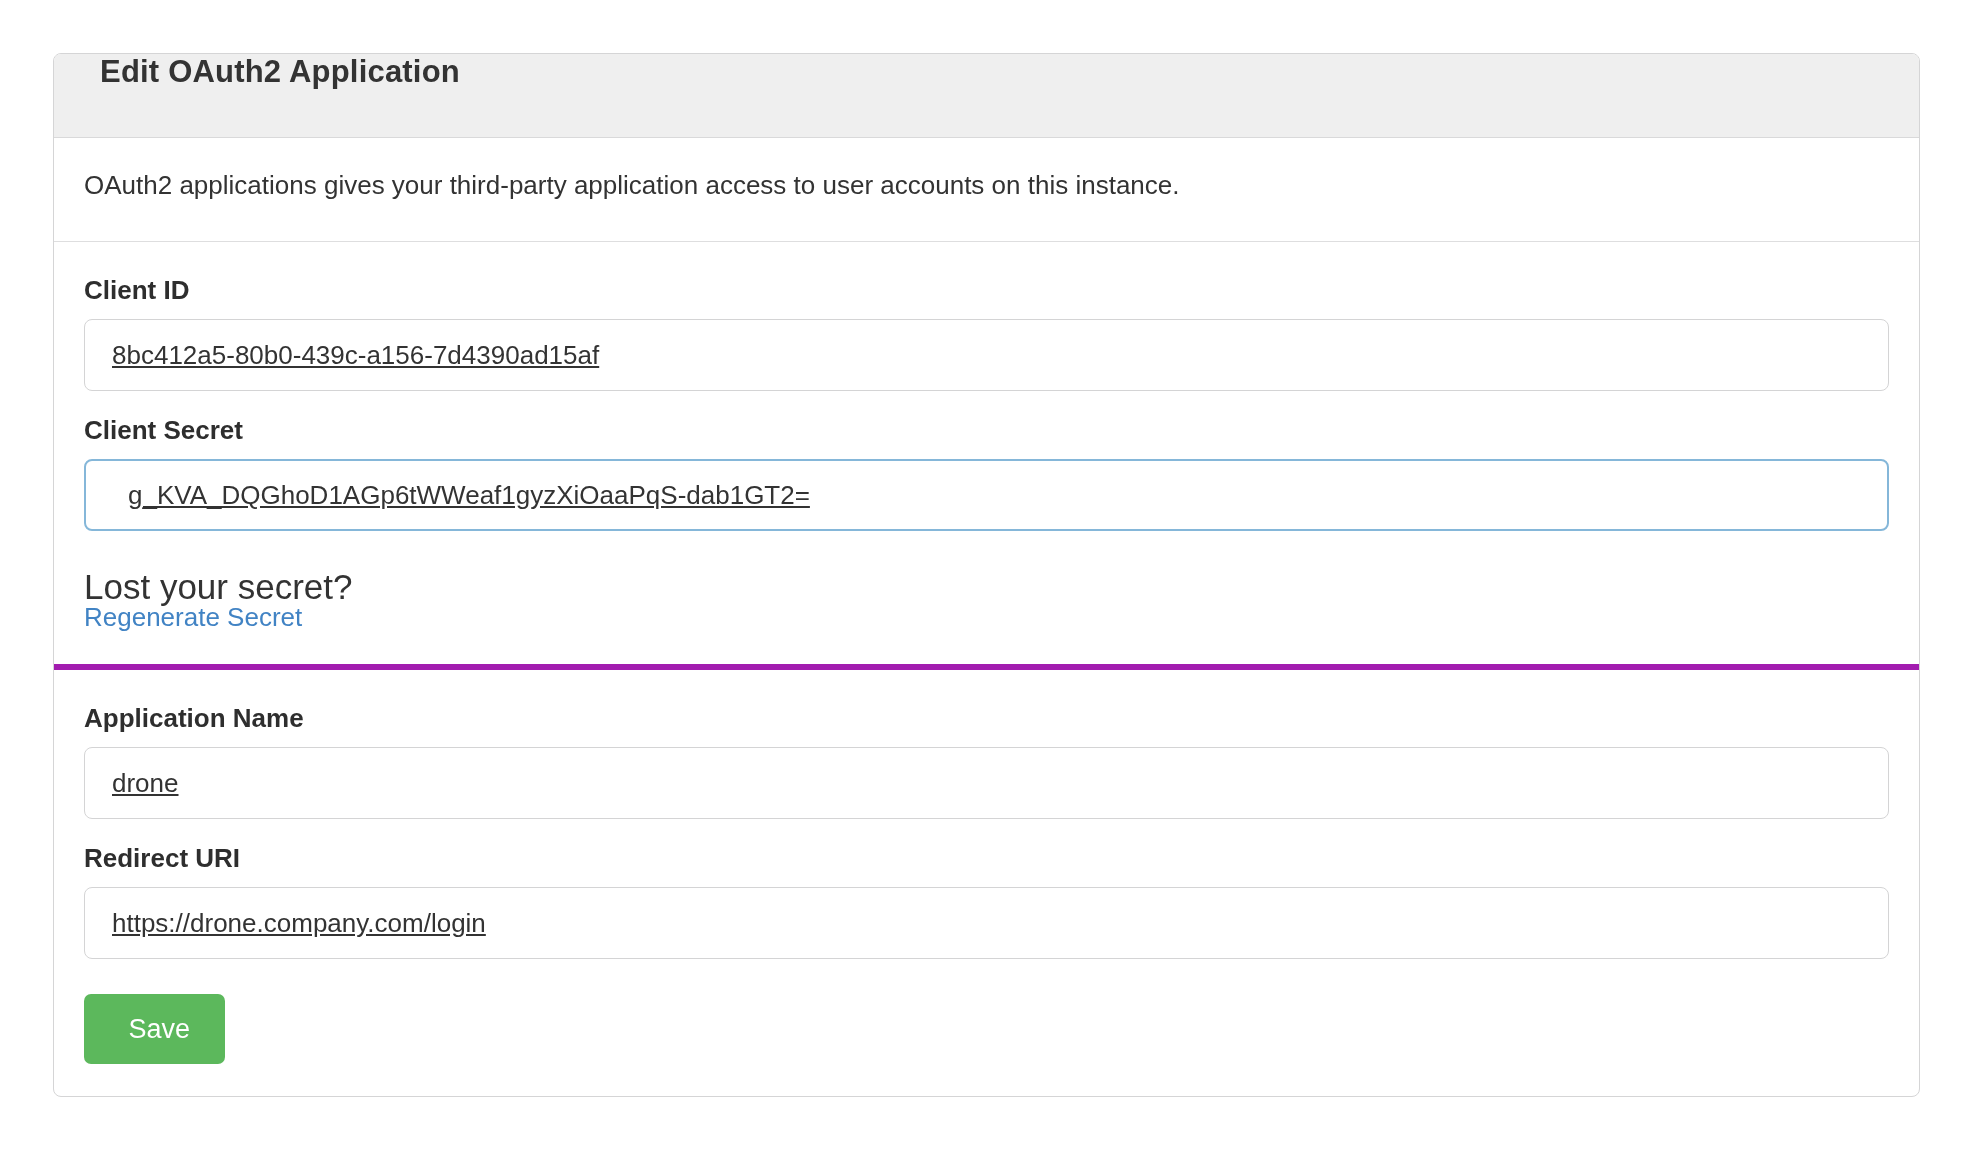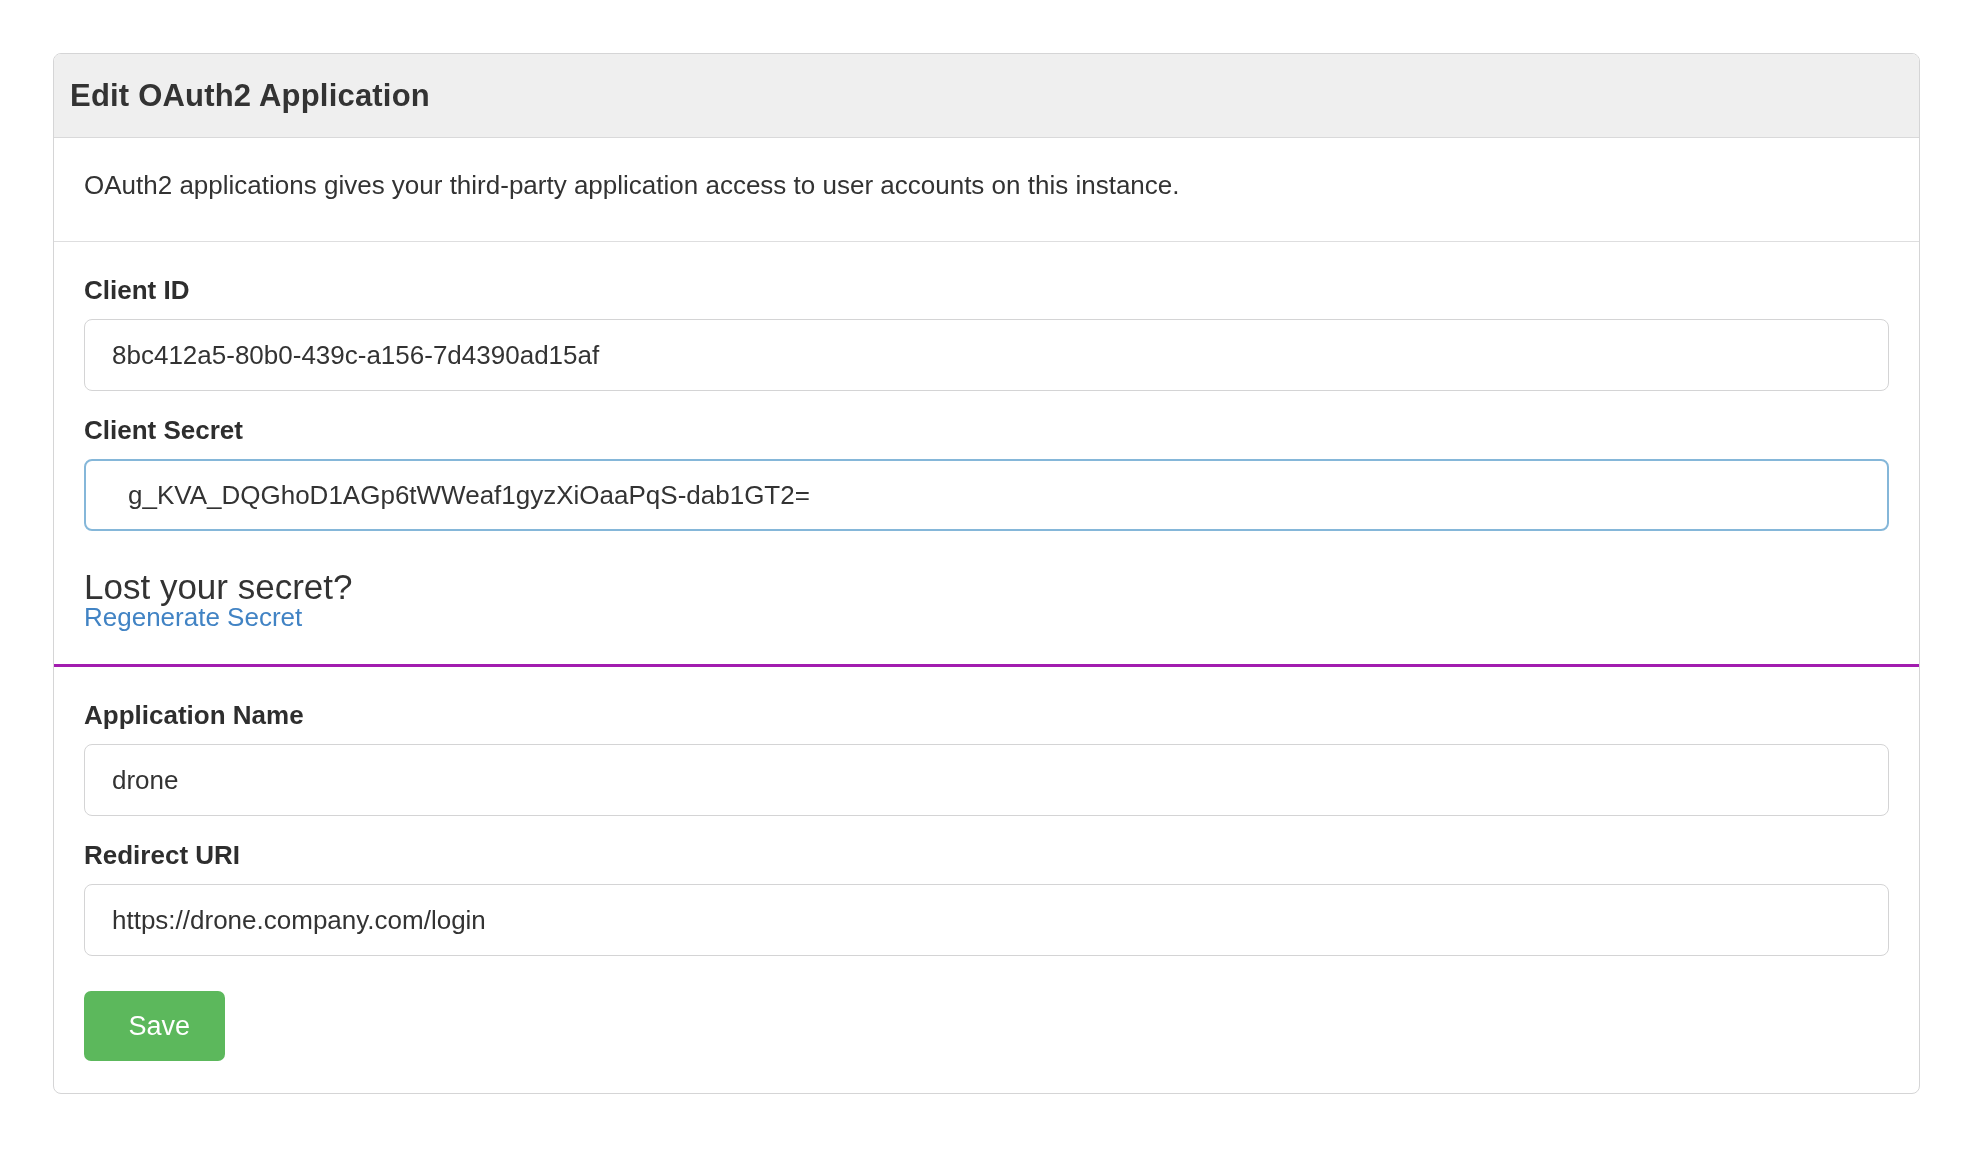--- a/index.html
+++ b/index.html
@@ -13,22 +13,21 @@
     position: absolute;
     left: 53px; top: 53px;
     width: 1867px;
     background: #ffffff;
     border: 1px solid #d5d5d6;
     border-radius: 8px;
   }
   .panel-header {
     height: 84px;
     display: flex;
-    align-items: center;
-    padding: 0 16px;
+    padding: 0 46px;
     background: #efefef;
     border-bottom: 1px solid #d9d9da;
     border-radius: 7px 7px 0 0;
   }
   .panel-title {
     font-size: 31px;
     font-weight: 700;
     color: #333333;
     letter-spacing: 0.2px;
   }
@@ -36,21 +35,21 @@
     padding: 32px 30px 40px 30px;
     border-bottom: 1px solid #dededf;
     font-size: 26px;
     line-height: 31px;
     color: #333333;
   }
   .section {
     padding: 33px 30px 32px 30px;
   }
   .section.bordered {
-    border-bottom: 3px solid #a21caf;
+    border-bottom: 6px solid #a21caf;
   }
   .field-label {
     font-size: 26px;
     font-weight: 700;
     color: #2e2e2e;
     line-height: 30px;
     margin-bottom: 14px;
   }
   .field-gap { margin-top: 24px; }
   .text-input {
@@ -58,20 +57,21 @@
     width: 100%;
     height: 72px;
     border: 1px solid #d4d4d5;
     border-radius: 8px;
     background: #ffffff;
     padding: 0 27px;
     font-size: 26px;
     color: #333333;
     font-family: "Liberation Sans", sans-serif;
     outline: none;
+    text-decoration: underline;
   }
   .text-input.focused {
     border: 2px solid var(--focus-border, #85b7d9);
     padding: 0 42px;
   }
   .hint-text {
     margin-top: 41px;
     font-size: 35px;
     line-height: 30px;
     color: #333333;

